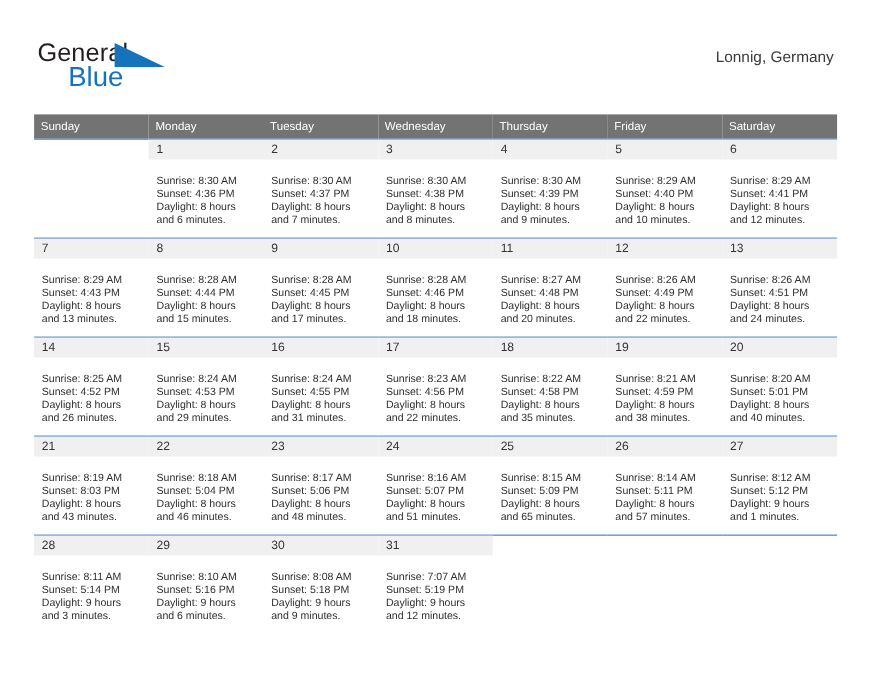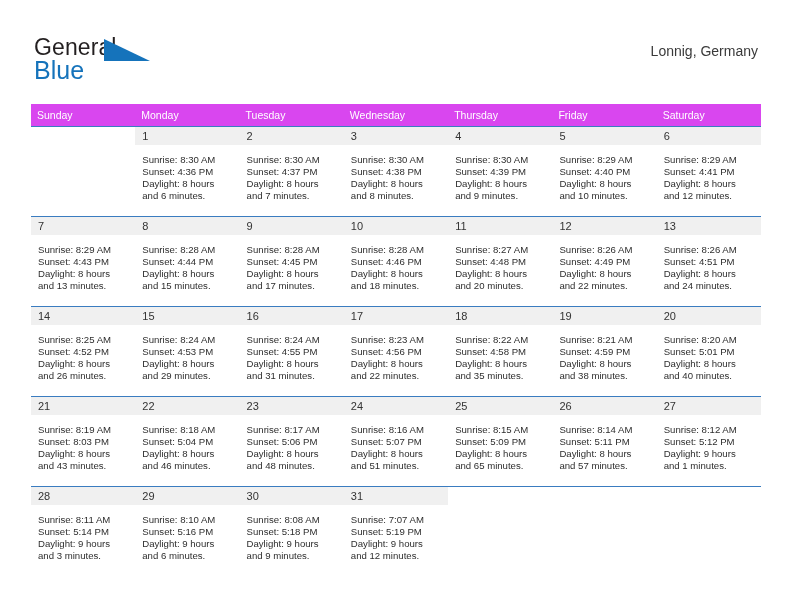--- a/index.html
+++ b/index.html
@@ -53,20 +53,21 @@
     position: absolute;
     left: 70px;
     top: 5px;
     width: 0;
     height: 0;
     border-top: 0 solid transparent;
   }
   .brand-tri svg { display: block; }
   .brand-row2 {
     margin-top: -4px;
+    margin-left: 28px;
     font-size: 25px;
     line-height: 28px;
     color: #1573bb;
     white-space: nowrap;
   }
 
   .title-block {
     position: absolute;
     right: 0;
     top: 0;
@@ -92,21 +93,21 @@
     left: 31px;
     top: 104px;
     width: 730px;
   }
   table.cal {
     border-collapse: collapse;
     width: 730px;
     table-layout: fixed;
   }
   table.cal th {
-    background: #d946ef;
+    background: #737373;
     color: #ffffff;
     font-size: 10.5px;
     font-weight: normal;
     text-align: left;
     padding: 5px 0 5px 6px;
     height: 12px;
     border: none;
   }
   table.cal td {
     vertical-align: top;
@@ -126,21 +127,21 @@
     font-size: 11px;
     line-height: 16px;
     color: #333333;
     padding: 1px 0 1px 7px;
     height: 16px;
   }
   .daynum.empty {
     background: transparent;
   }
   .details {
-    padding: 9px 5px 0 7px;
+    padding: 14px 5px 0 7px;
     font-size: 9.6px;
     line-height: 11.9px;
     color: #2e2e2e;
   }
   .details div { white-space: nowrap; }
 </style>
 </head>
 <body>
 
 <div class="page">

